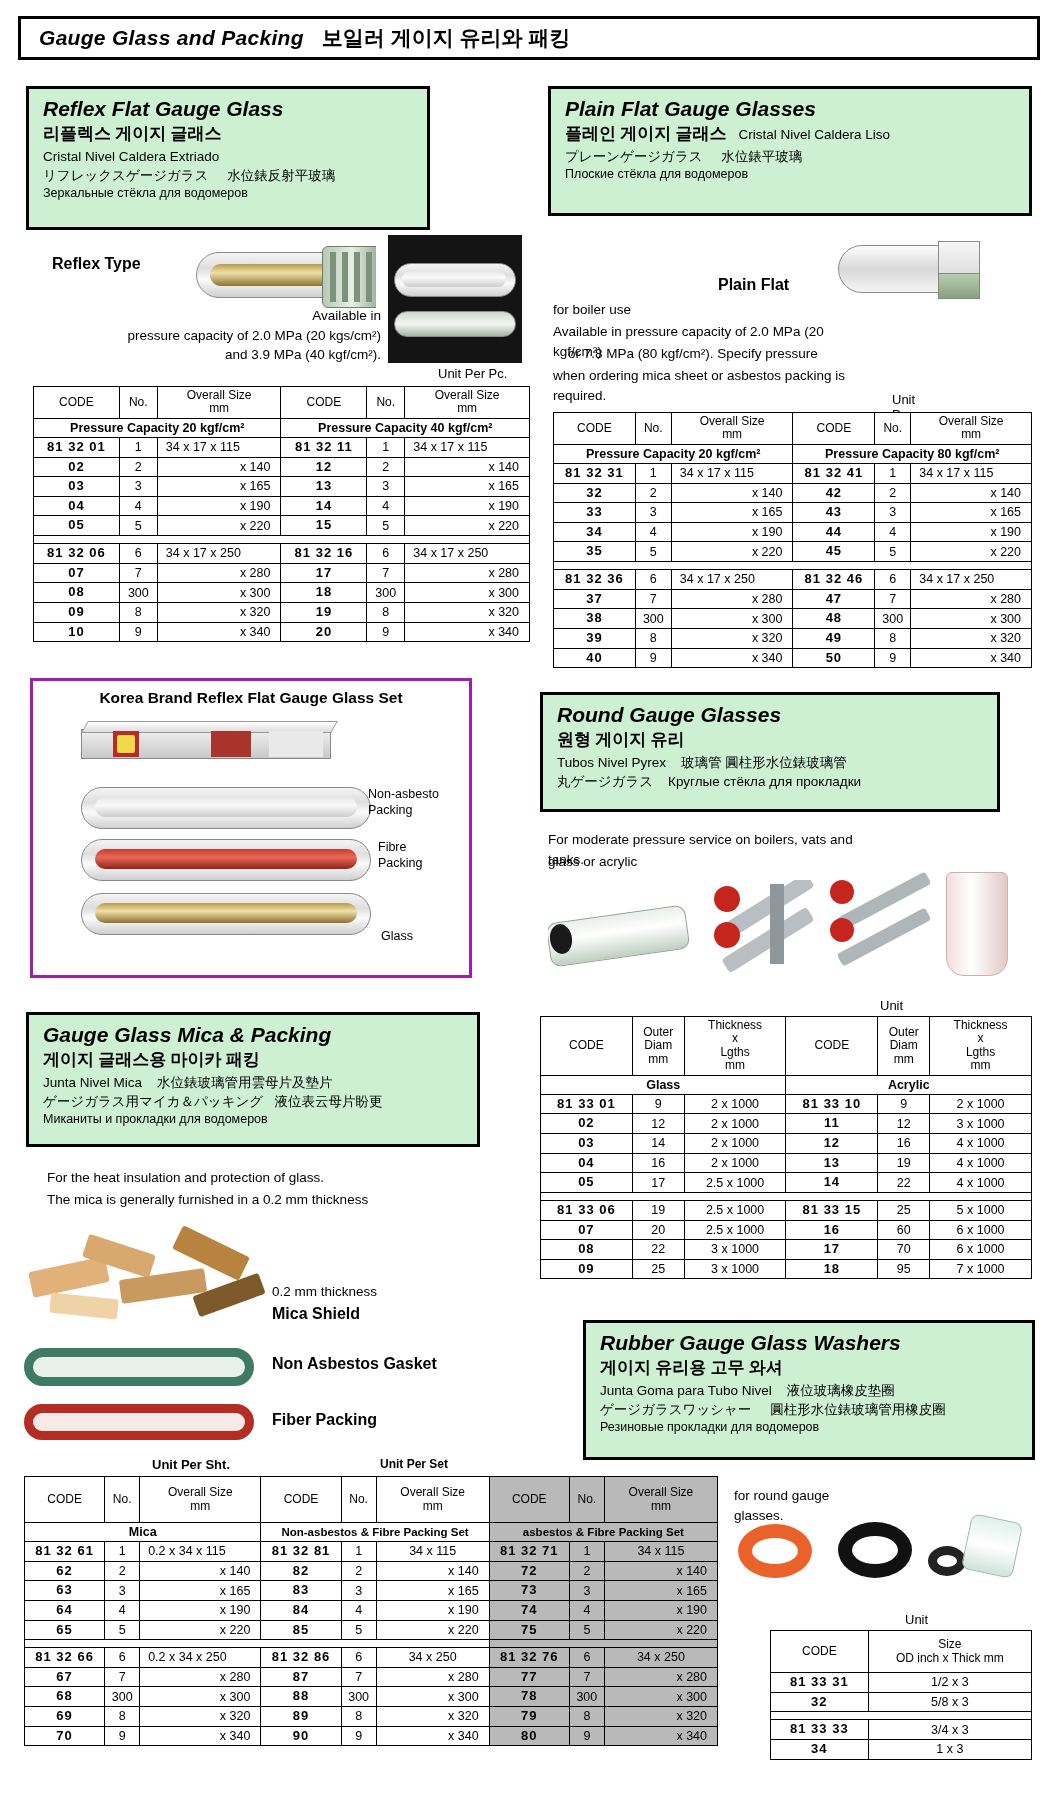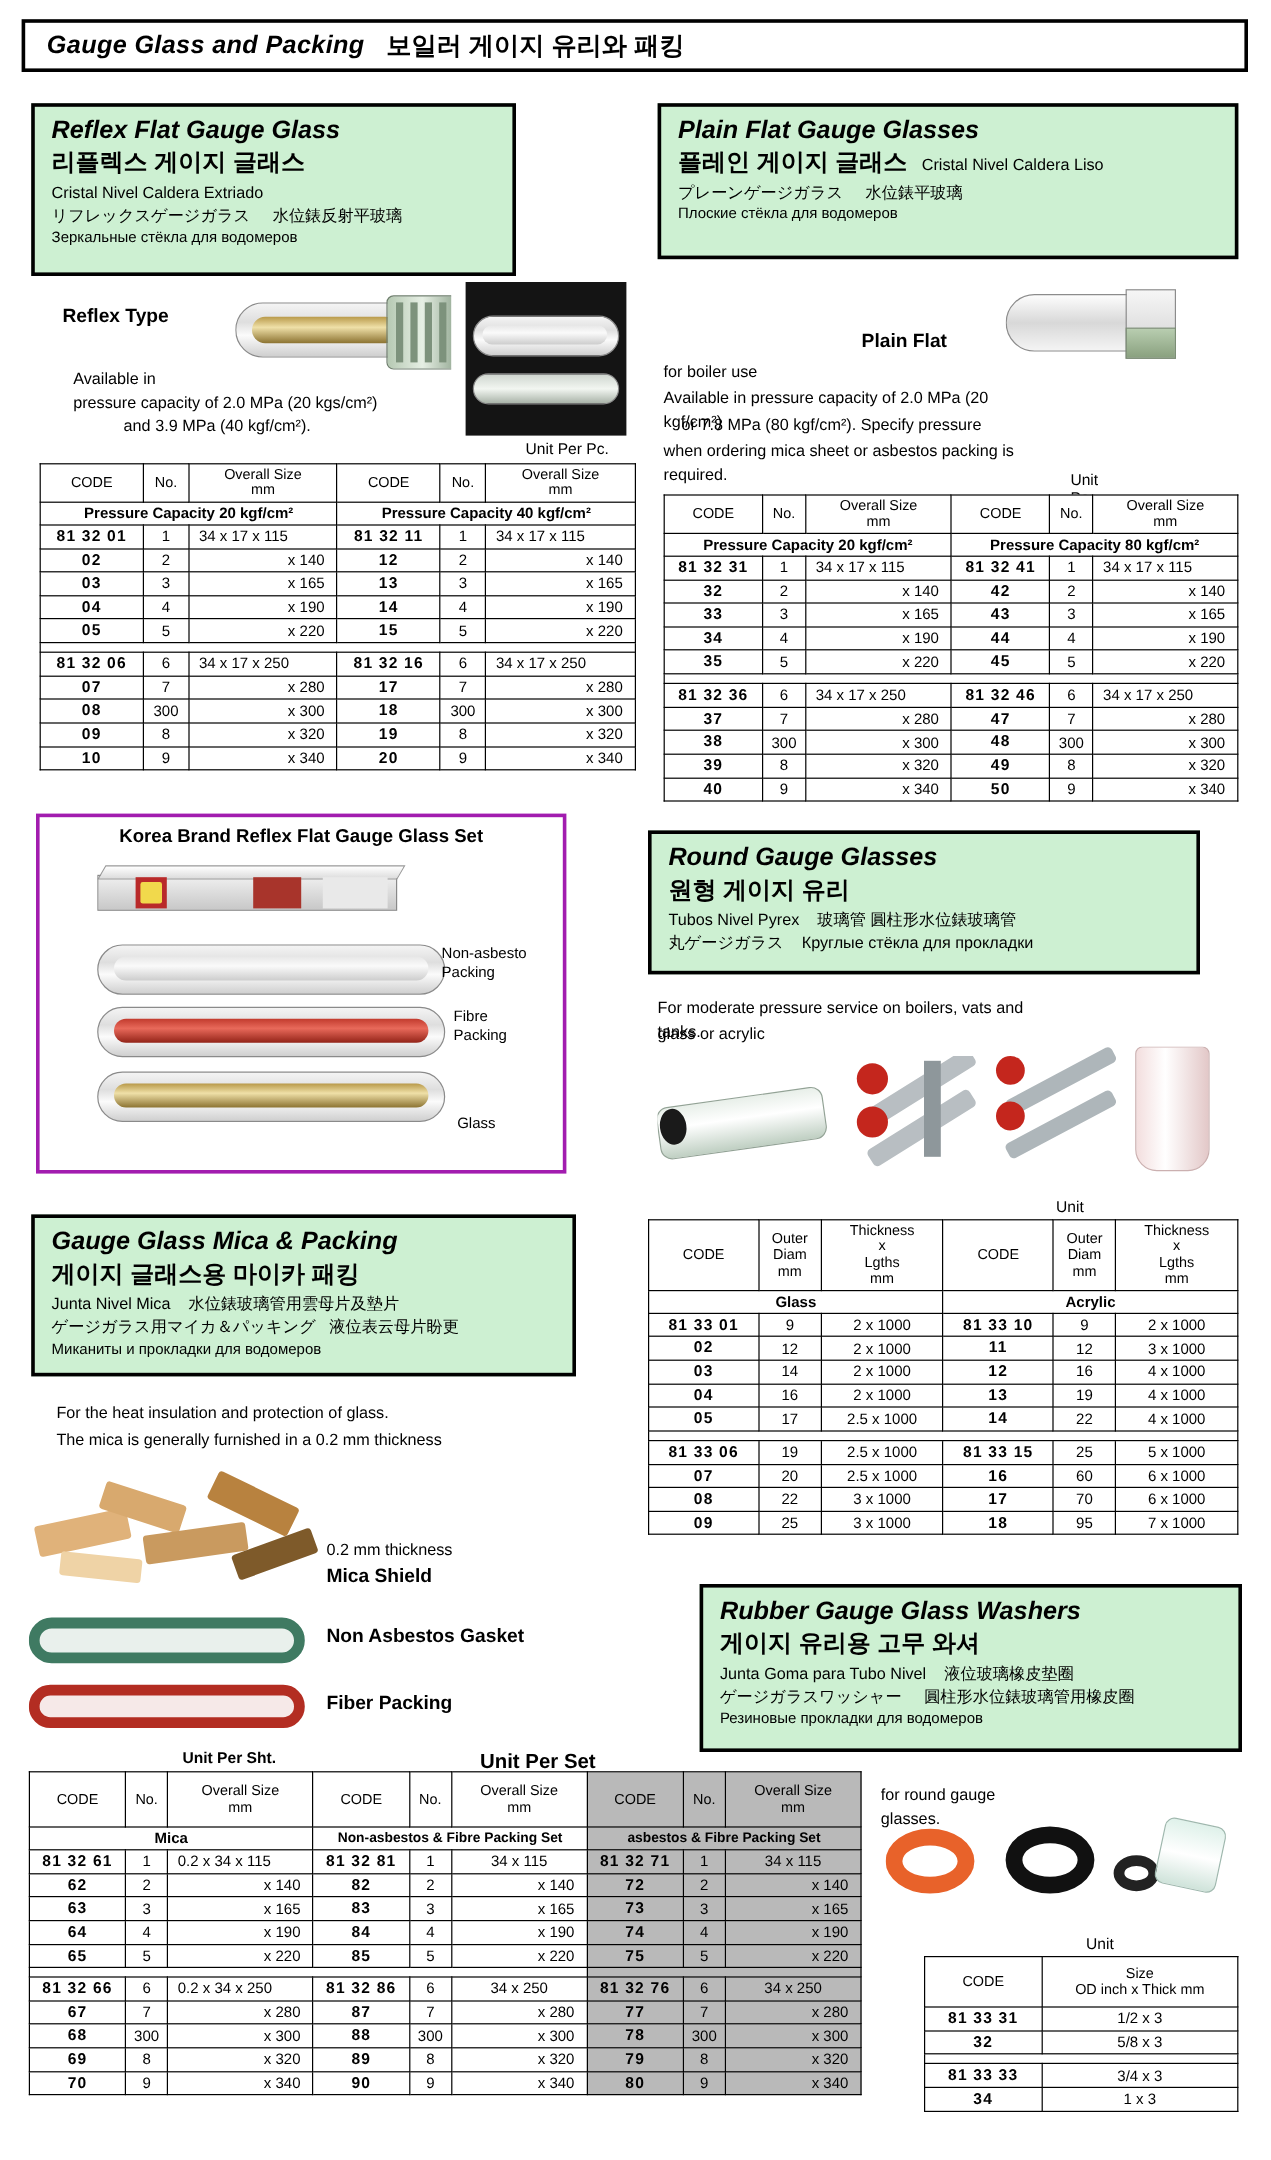--- a/index.html
+++ b/index.html
@@ -25,21 +25,21 @@
 
   
   .greenbox {
     position:absolute; border:3px solid #000; background:#cdf0d2;
     padding:6px 10px 7px 14px;
   }
   .greenbox .gt {
     font-style:italic; font-weight:bold; font-size:21px; line-height:1.3;
   }
   .greenbox .gk {
-    font-weight:bold; font-size:20px; line-height:1.45;
+    font-weight:bold; font-size:17px; line-height:1.45;font-family:Liberation Serif, serif;
   }
   .greenbox .gs {
     font-size:13.5px; line-height:1.42;
   }
   .greenbox .gs.small { font-size:12.5px; }
 
   .blueframe {
     position:absolute; border:3px solid #a21caf; background:#ffffff;
   }
   .blueframe .bt { font-weight:bold; font-size:15.5px; text-align:center; padding-top:8px; }
@@ -131,21 +131,21 @@
     <div style="position:absolute; left:170px; top:12px; width:6px; height:50px; background:#7d927c;"></div>
   </div>
 
   <div class="photo-dark" style="left:388px; top:235px; width:134px; height:128px;">
     <div class="glassbar" style="left:6px; top:28px; width:122px; height:34px; border-radius:18px;"></div>
     <div class="graycore" style="left:14px; top:36px; width:104px; height:16px;"></div>
     <div class="glassbar" style="left:6px; top:76px; width:122px; height:26px; border-radius:14px;
          background:linear-gradient(180deg,#cfd6cf,#f2f6f1,#a9b3a8);"></div>
   </div>
 
-  <div class="txt" style="left:61px; top:306px; width:330px;">
+  <div class="txt" style="left:51px; top:306px; width:330px;text-align:right;">
     <div>Available  in</div>
     <div>pressure capacity of 2.0 MPa  (20 kgs/cm²)</div>
     <div style="padding-left:42px;">and 3.9 MPa  (40 kgf/cm²).</div>
   </div>
   <div class="unit" style="left:438px; top:366px;">Unit Per Pc.</div>
 
   <table class="spec" style="left:33px; top:386px; width:497px;">
     <tbody>
         <tr>
       <td class="hdr" style="width:86px;">CODE</td>
@@ -677,21 +677,21 @@
       <td class="num">3/4 x 3</td>
     </tr>
     <tr class="tight">
       <td class="code">34</td>
       <td class="num">1 x 3</td>
     </tr>
   </tbody>
     </table>
 
   <div class="txt b" style="left:152px; top:1456px; font-size:13px;">Unit Per Sht.</div>
-  <div class="txt b" style="left:400px; top:1456px; font-size:17px;text-align:right;">Unit Per Set</div>
+  <div class="txt b" style="left:380px; top:1456px; font-size:12px;text-align:right;">Unit Per Set</div>
 
   <table class="spec" style="left:24px; top:1476px; width:694px;">
     <tbody>
         <tr>
       <td class="hdr" style="width:78px; height:46px;">CODE</td>
       <td class="hdr" style="width:34px;">No.</td>
       <td class="hdr" style="width:118px;">
         <div>Overall Size</div>
         <div>mm</div>
       </td>

